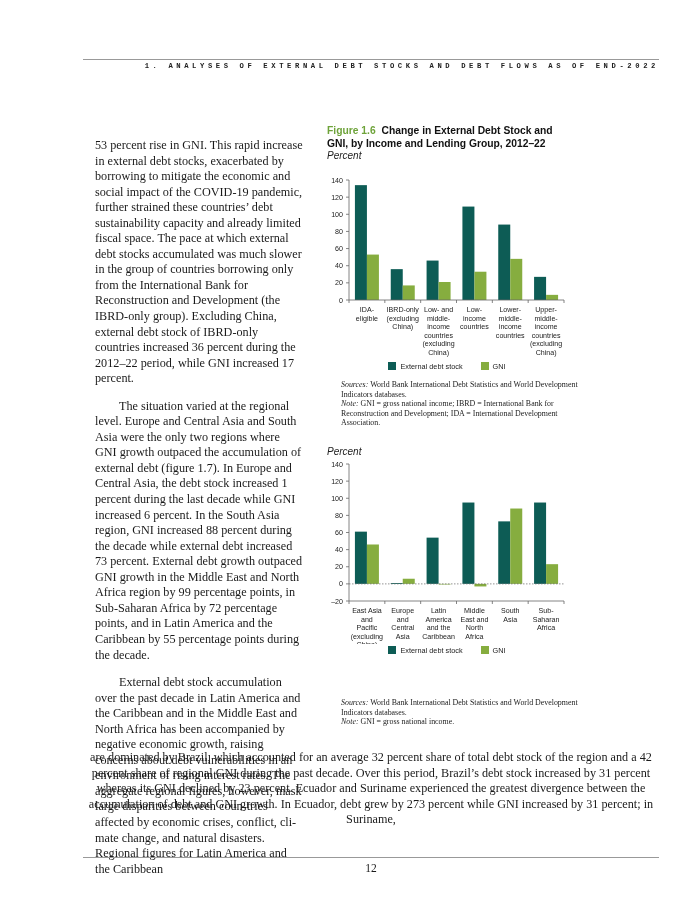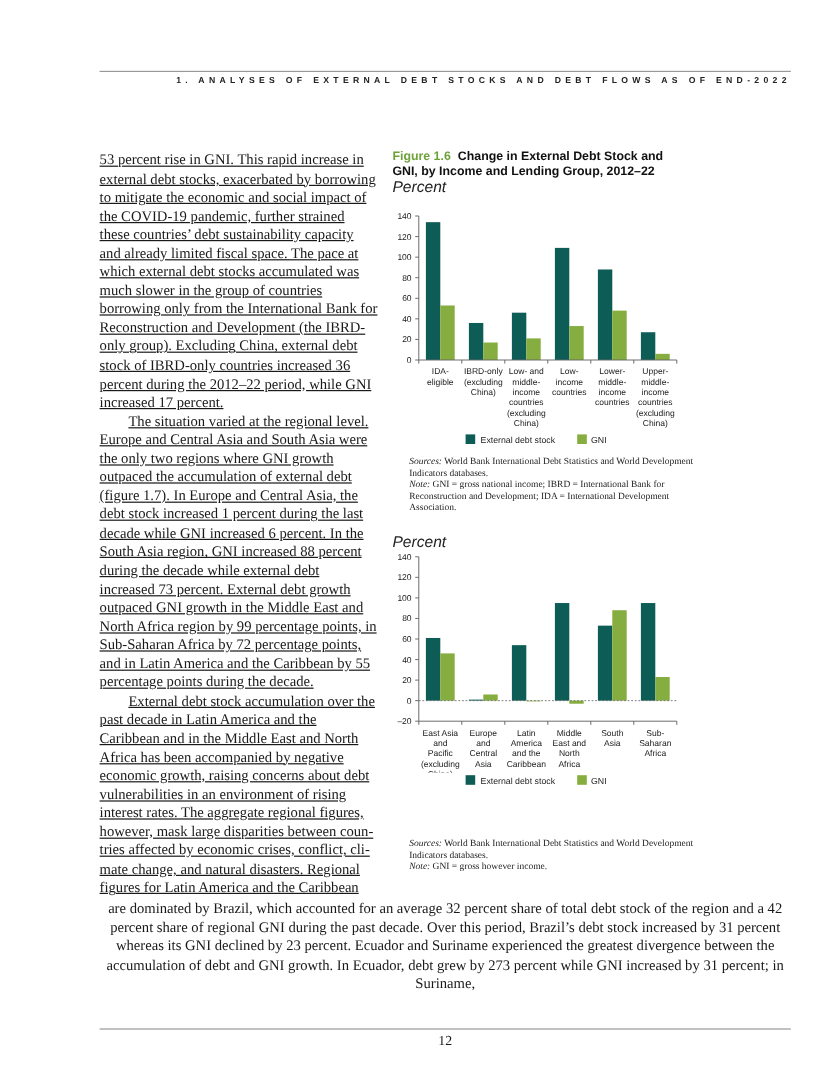--- a/index.html
+++ b/index.html
@@ -1,26 +1,26 @@
 <!DOCTYPE html>
 <html><head>
 <meta charset="utf-8">
 <style>
   html, body { margin: 0; padding: 0; background: #ffffff; }
   body { width: 700px; height: 906px; position: relative; overflow: hidden; font-family: "Liberation Serif", "DejaVu Serif", serif; color: #1a1a1a; }
   .top-rule { position: absolute; left: 83px; top: 59px; width: 576px; height: 1px; background: #999; }
-  .running-head { position: absolute; left: 83px; top: 62px; width: 576px; text-align: right; font-family: Liberation Sans, sans-serif; font-size: 7.2px; font-weight: bold; letter-spacing: 3.6px; color: #222; white-space: nowrap; }
+  .running-head { position: absolute; left: 83px; top: 62px; width: 576px; text-align: right; font-family: Liberation Mono, monospace; font-size: 7.2px; font-weight: bold; letter-spacing: 3.6px; color: #222; white-space: nowrap; }
   .body-left { position: absolute; left: 83px; top: 126px; width: 232px; font-size: 12.2px; line-height: 15.55px; }
-  .body-left p { margin: 0; text-decoration: underline; }
+  .body-left p { margin: 12px; }
   .body-left p.indent { text-indent: 24px; }
   .body-full { position: absolute; left: 83px; top: 750px; width: 576px; font-size: 12.2px; line-height: 15.55px; text-align: center; }
   .fig { position: absolute; left: 327px; width: 240px; font-family: "Liberation Sans", "DejaVu Sans", sans-serif; }
   .fig-title { font-size: 10.3px; font-weight: bold; line-height: 13px; color: #111; }
   .fig-num { color: #6ea33a; margin-right: 3px; }
-  .fig-unit { font-size: 13px; font-style: italic; line-height: 12px; color: #222; }
+  .fig-unit { font-size: 10px; font-style: italic; line-height: 12px; color: #222; }
   .chart { position: relative; }
   .chart svg { display: block; }
   .xl { font-family: "Liberation Sans", sans-serif; font-size: 7.1px; fill: #222; }
   .yl { font-family: "Liberation Sans", sans-serif; font-size: 7.1px; fill: #222; }
   .legend { display: flex; justify-content: center; gap: 18px; font-size: 7.3px; margin-top: 2px; color: #222; align-items: flex-end; }
   .legend .sw { display: inline-block; width: 8px; height: 8px; vertical-align: -1px; margin-right: 4px; }
   .notes { position: absolute; left: 341px; width: 240px; font-family: "Liberation Serif", serif; font-size: 7.9px; line-height: 9.6px; color: #222; }
   .notes i { font-style: italic; text-align: center; }
   .bottom-rule { position: absolute; left: 83px; top: 857px; width: 576px; height: 1px; background: #999; }
   .page-num { position: absolute; left: 83px; top: 862px; width: 576px; text-align: center; font-size: 11.5px; }
@@ -188,17 +188,17 @@
         <text x="219.08333333333334" y="171.2" text-anchor="middle" class="xl">Africa</text>
       </svg>
   </div>
   <div class="legend">
     <span><span class="sw" style="background:#0d5c55;"></span><span>External debt stock</span></span>
     <span><span class="sw" style="background:#86ad3f;"></span><span>GNI</span></span>
   </div>
 </div>
 <div class="notes" style="top:698px;">
   <i>Sources:</i><span> World Bank International Debt Statistics and World Development Indicators databases.</span><br>
-  <i>Note:</i><span> GNI = gross however income.</span>
+  <i>Note:</i><span> GNI = gross national income.</span>
 </div>
 
 <div class="bottom-rule"></div>
 <div class="page-num">12</div>
 
 </body></html>

